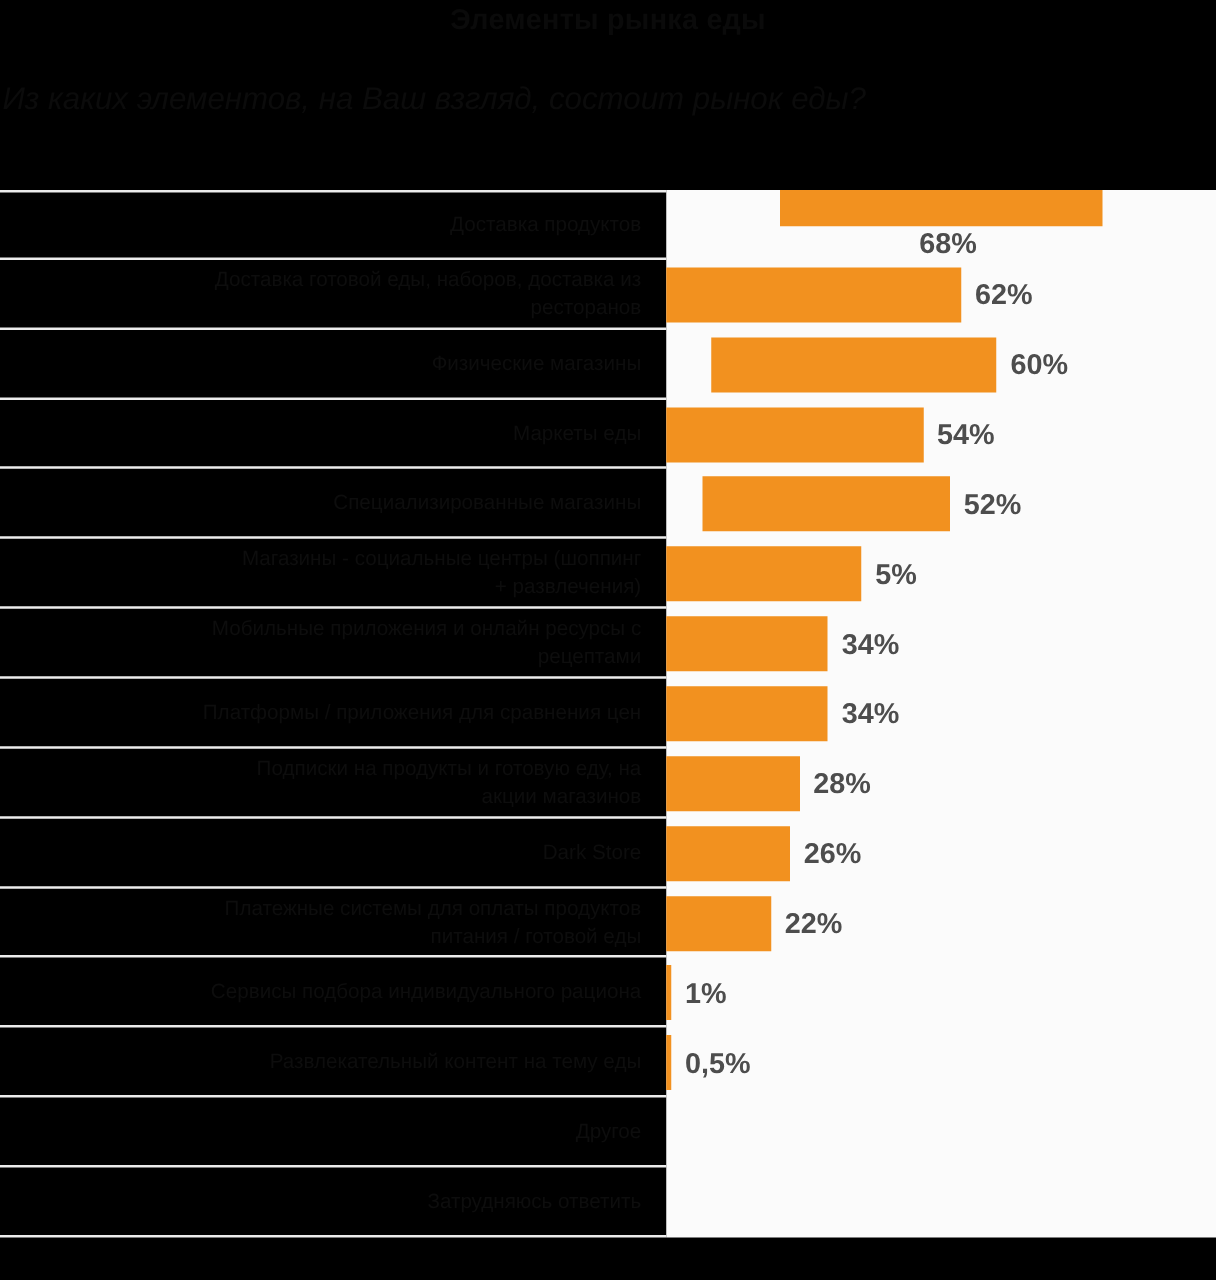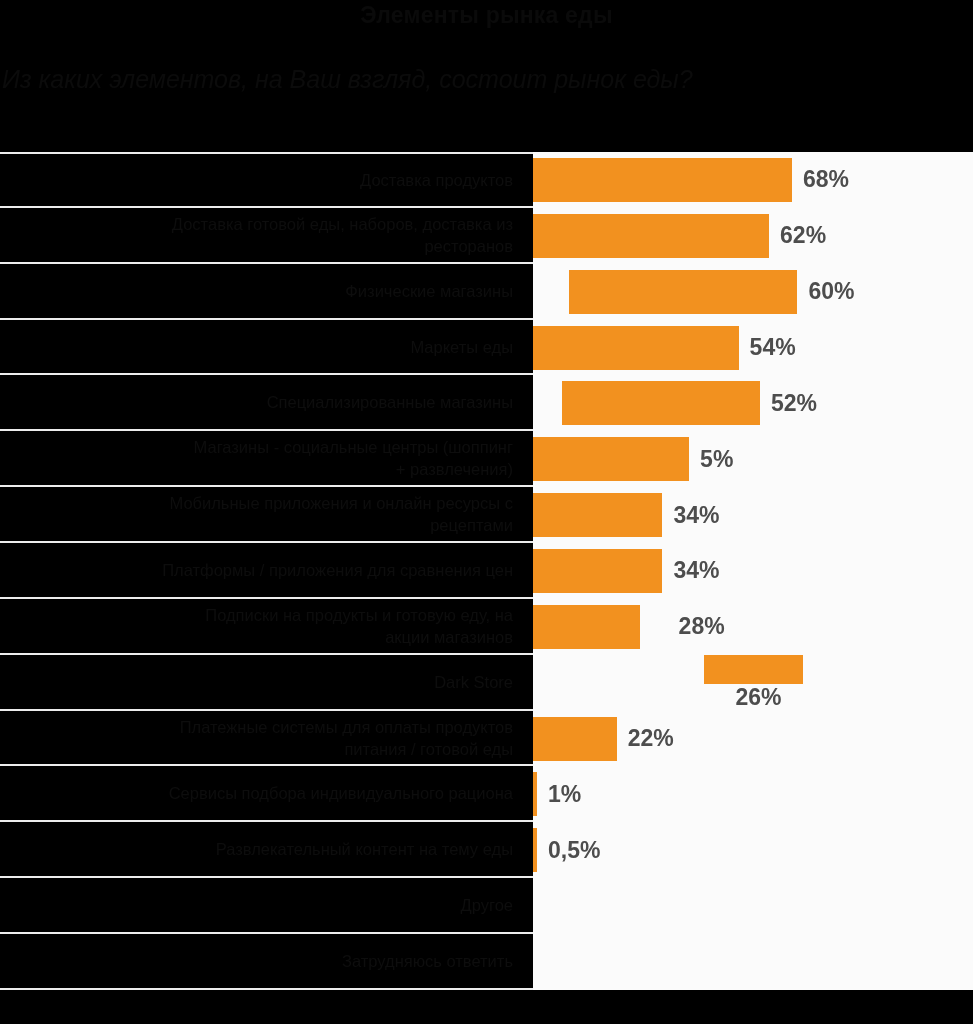--- a/index.html
+++ b/index.html
@@ -159,21 +159,21 @@
           <span class="txt">Развлекательный контент на тему еды</span>
         </div>
         <div class="lbl-row" style="height: 55.8667px;">
           <span class="txt">Другое</span>
         </div>
         <div class="lbl-row" style="height: 55.8667px;">
           <span class="txt">Затрудняюсь ответить</span>
         </div>
       </div>
     <div class="plot-col">
-        <div class="bar-row" style="height: 55.8667px;">
+        <div class="bar-row" style="height: 55.8667px; flex-direction: column;">
           <div class="bar" style="width: 258.923px; background: rgb(242, 145, 31);"></div>
           <span class="bar-val">68%</span>
         </div>
         <div class="bar-row" style="height: 55.8667px; text-align: center;">
           <div class="bar" style="width: 236.077px; background: rgb(242, 145, 31);"></div>
           <span class="bar-val">62%</span>
         </div>
         <div class="bar-row" style="height: 55.8667px; margin-left: 36px;">
           <div class="bar" style="width: 228.462px; background: rgb(242, 145, 31);"></div>
           <span class="bar-val">60%</span>
@@ -191,25 +191,25 @@
           <span class="bar-val">5%</span>
         </div>
         <div class="bar-row" style="height: 55.8667px;">
           <div class="bar" style="width: 129.462px; background: rgb(242, 145, 31);"></div>
           <span class="bar-val">34%</span>
         </div>
         <div class="bar-row" style="height: 55.8667px;">
           <div class="bar" style="width: 129.462px; background: rgb(242, 145, 31);"></div>
           <span class="bar-val">34%</span>
         </div>
-        <div class="bar-row" style="height: 55.8667px; gap: 28px;">
+        <div class="bar-row" style="height: 55.8667px;">
           <div class="bar" style="width: 106.615px; background: rgb(242, 145, 31);"></div>
           <span class="bar-val">28%</span>
         </div>
-        <div class="bar-row" style="height: 55.8667px; flex-direction: column;">
+        <div class="bar-row" style="height: 55.8667px;">
           <div class="bar" style="width: 99px; background: rgb(242, 145, 31);"></div>
           <span class="bar-val">26%</span>
         </div>
         <div class="bar-row" style="height: 55.8667px;">
           <div class="bar" style="width: 83.7692px; background: rgb(242, 145, 31);"></div>
           <span class="bar-val">22%</span>
         </div>
         <div class="bar-row" style="height: 55.8667px;">
           <div class="bar" style="width: 4px; background: rgb(242, 145, 31);"></div>
           <span class="bar-val">1%</span>

